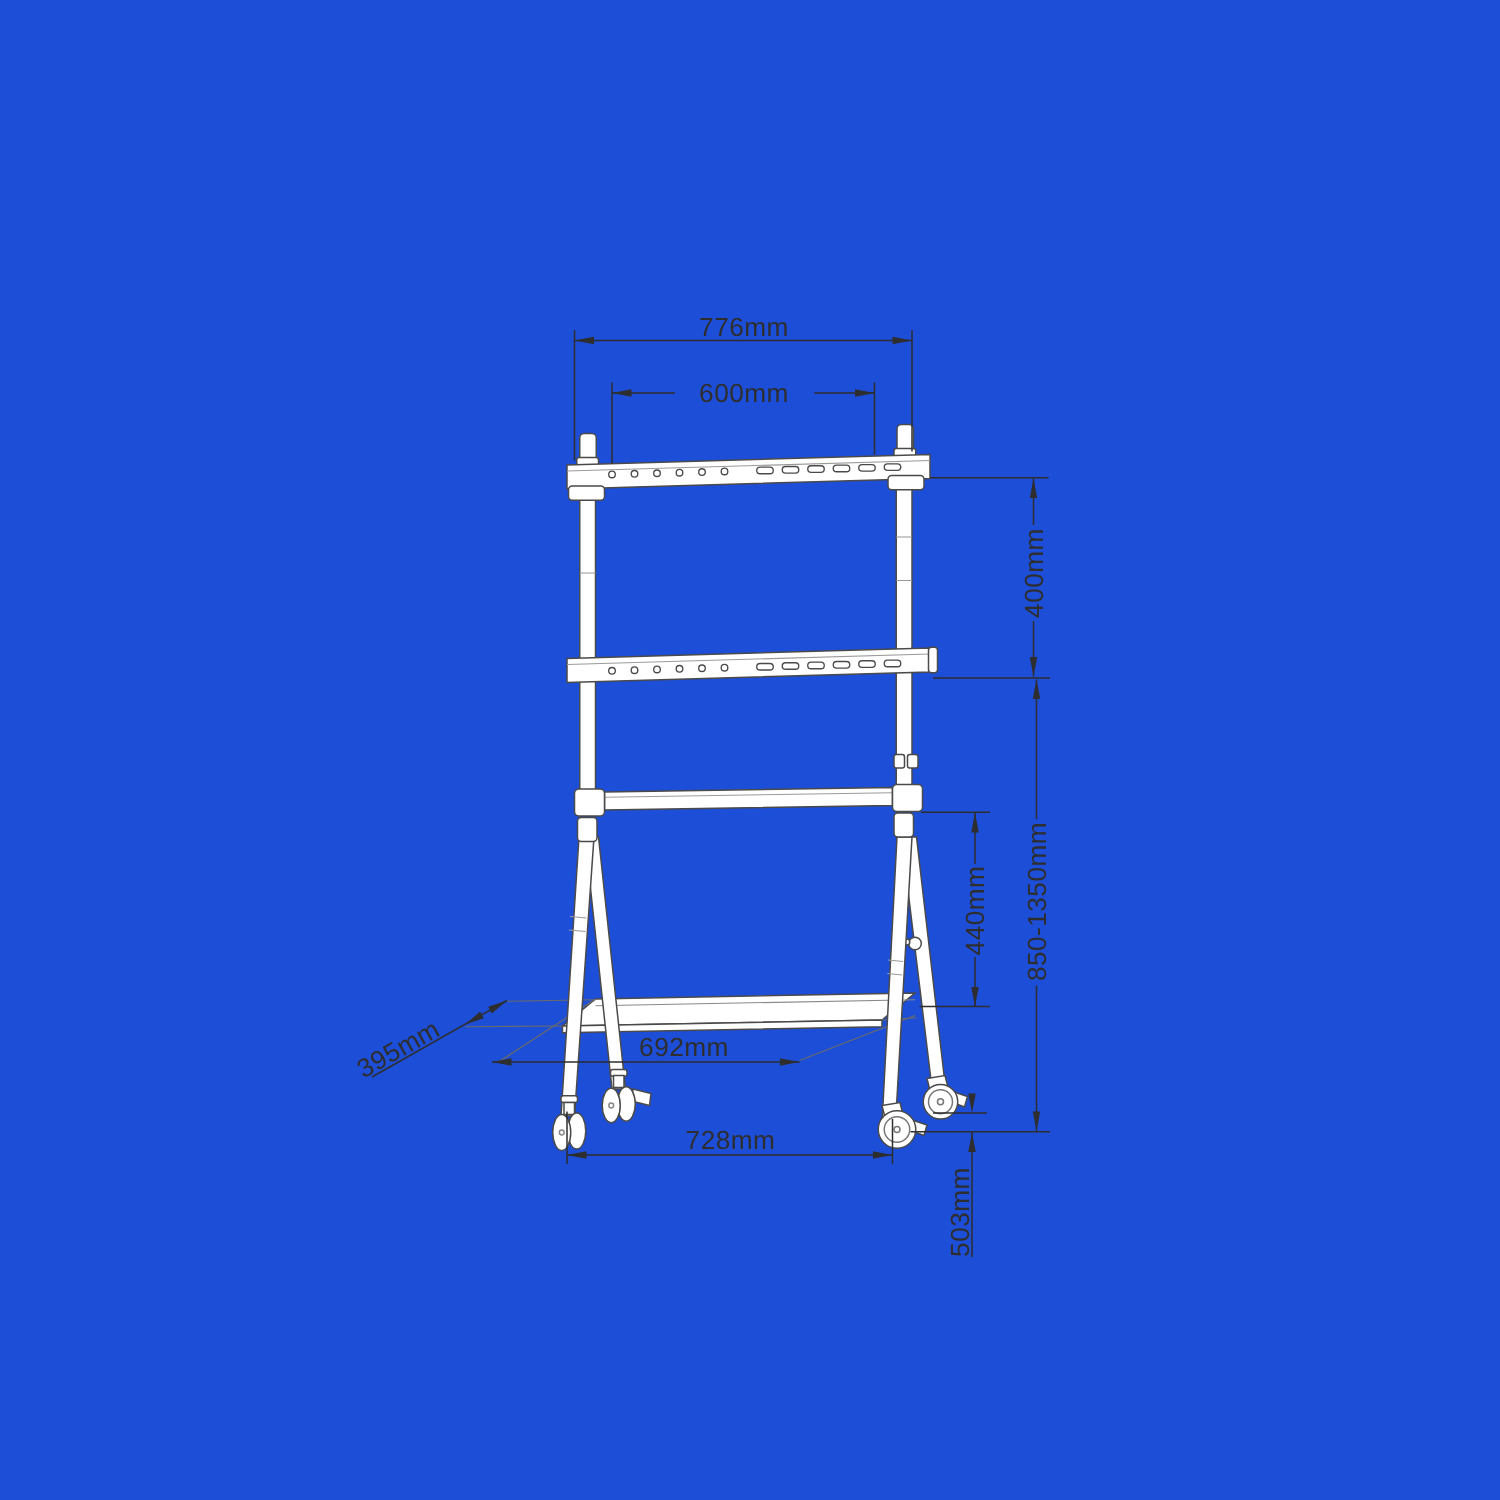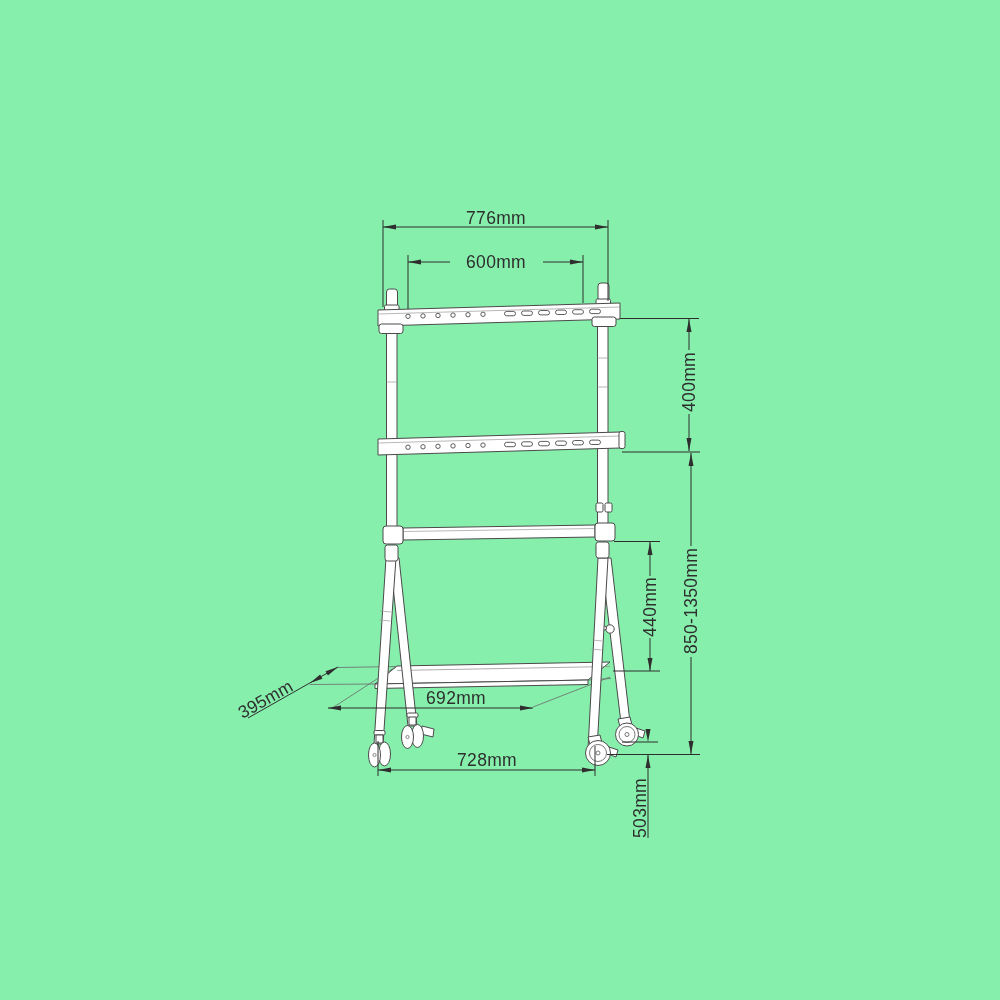--- a/index.html
+++ b/index.html
@@ -1,16 +1,16 @@
 <!DOCTYPE html>
 <html><head>
 <meta charset="utf-8">
 <style>
   html,body{margin:0;padding:0;background:#ffffff;}
-  .canvas{position:relative;width:1000px;height:1000px;background:#86efac;overflow:hidden;
+  .canvas{position:relative;width:1000px;height:1000px;background:#1d4ed8;overflow:hidden;
           font-family:"Liberation Sans", sans-serif;}
   .canvas svg{position:absolute;left:0;top:0;}
   text{font-family:"Liberation Sans", sans-serif;font-size:17.5px;fill:#2e2e2e;letter-spacing:.3px;}
 </style>
 </head>
 <body>
 
 <div class="canvas">
 <svg width="1000" height="1000" viewBox="0 0 1000 1000">
 

